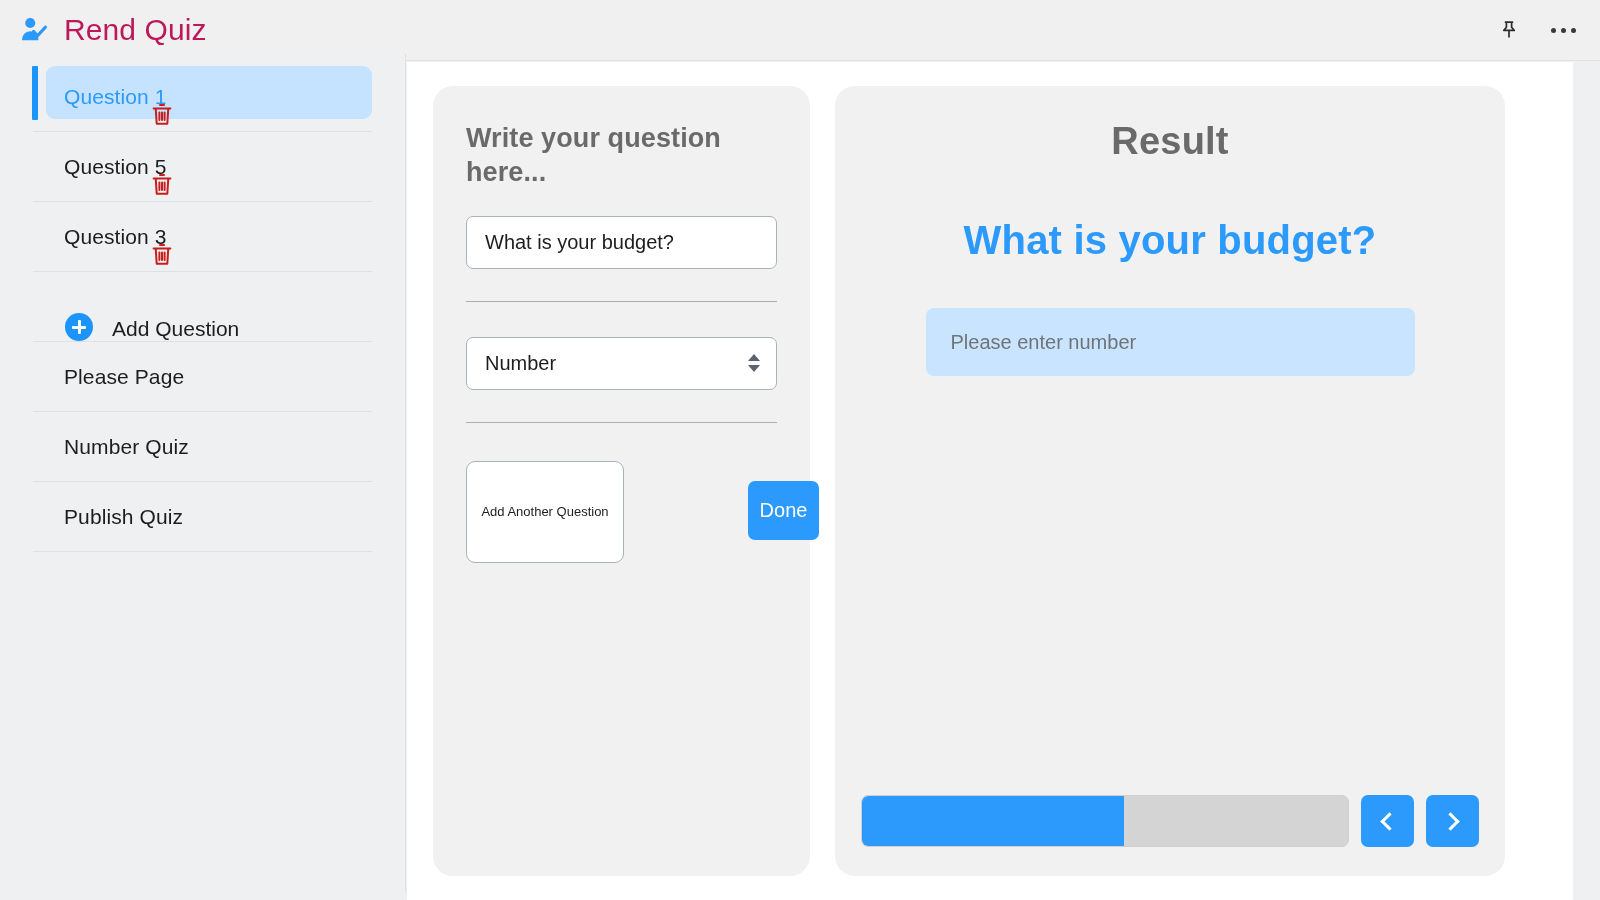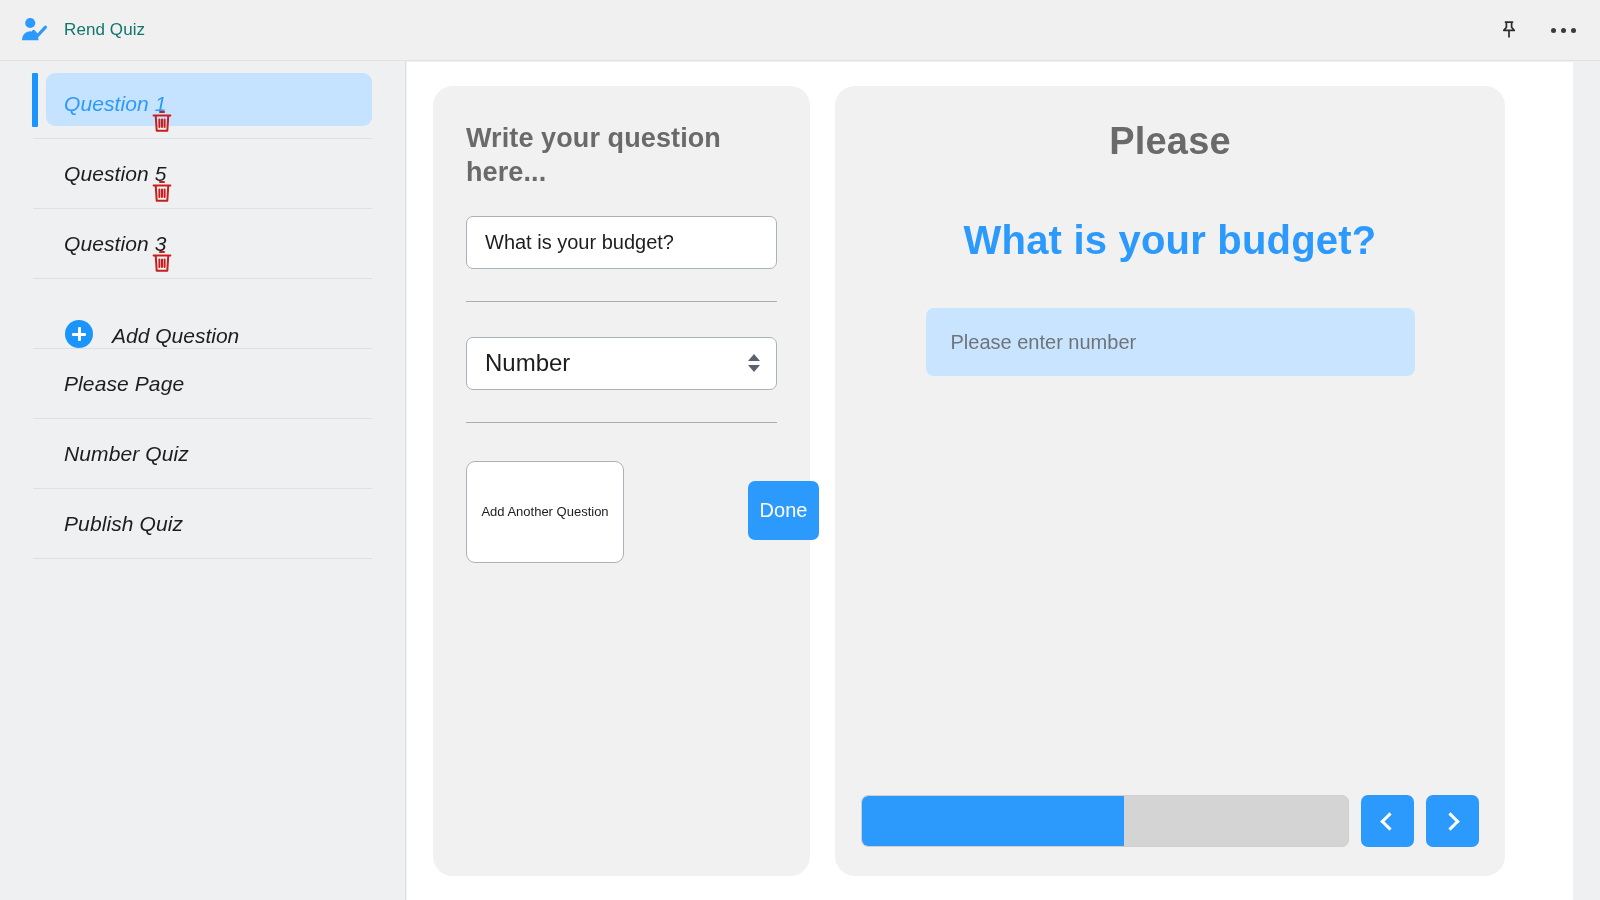--- a/index.html
+++ b/index.html
@@ -27,47 +27,46 @@
     display: flex;
     align-items: center;
     gap: 14px;
     margin-left: 18px;
   }
   .brand-logo {
     width: 32px; height: 32px;
     display: flex; align-items: center; justify-content: center;
   }
   .brand-title {
-    font-size: 17px;
-    color: #0f766e;
+    font-size: 30px;
+    color: #be185d;
     letter-spacing: 0.1px;
   }
   .topbar-actions {
     position: absolute;
     right: 20px; top: 0;
     height: 61px;
     display: flex;
     align-items: center;
     gap: 24px;
   }
   .pin-icon { width: 26px; height: 26px; display:flex; align-items:center; justify-content:center; }
   .dots-icon {
     display: flex; align-items: center; gap: 5px;
     height: 26px; width: 34px; justify-content: center;
   }
   .dots-icon i { width: 5px; height: 5px; border-radius: 50%; background: #3a3a3a; display: block; }
 
   
   .sidebar {
     position: absolute;
-    left: 0; top: 61px;
+    left: 0; top: 54px;
     width: 406px; height: 839px;
     background: #eff0f1;
     border-right: 1px solid #dedfe0;
-    font-style: italic;
   }
   .side-list { padding: 8px 0 0 0; }
 
   .side-row {
     position: relative;
     height: 70px;
     margin: 0 33px;
     border-bottom: 1px solid #dfe0e1;
     display: flex;
     align-items: center;
@@ -199,21 +198,21 @@
     position: relative;
     width: 100%;
     height: 53px;
   }
   .type-select {
     width: 100%;
     height: 53px;
     background: #ffffff;
     border: 1px solid #a9b2ba;
     border-radius: 7px;
-    font-size: 24px;
+    font-size: 20px;
     color: #1d1d1f;
     padding: 0 18px;
     display: flex;
     align-items: center;
     cursor: pointer;
   }
   .stepper {
     position: absolute;
     right: 17px; top: 50%;
     transform: translateY(-50%);
@@ -426,21 +425,21 @@
 
     <div class="divider"></div>
 
     <div class="btn-row">
       <button class="add-another-btn">Add Another Question</button>
       <button class="done-btn">Done</button>
     </div>
   </div>
 
   <div class="panel preview-panel">
-    <div class="preview-title">Please</div>
+    <div class="preview-title">Result</div>
     <div class="preview-question">What is your budget?</div>
     <div class="preview-answer">Please enter number</div>
 
     <div class="preview-footer">
       <div class="progress-track">
         <div class="progress-fill" id="progress-fill" style="width: 54%;"></div>
       </div>
       <button class="nav-btn">
         <span class="chev left"></span>
       </button>

